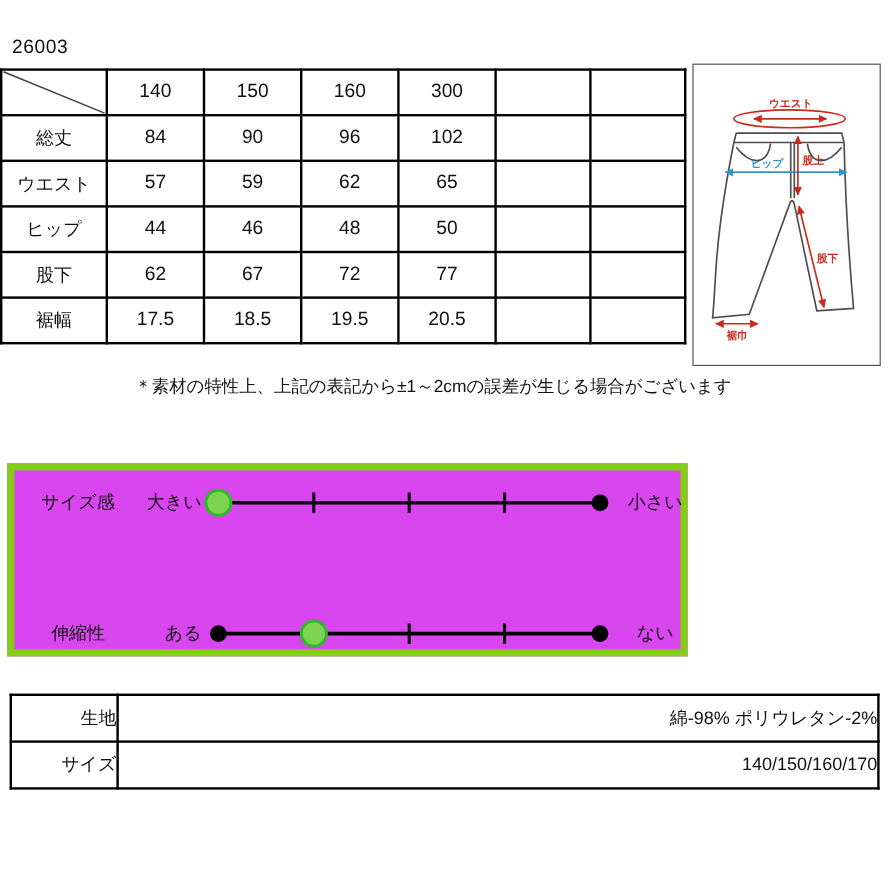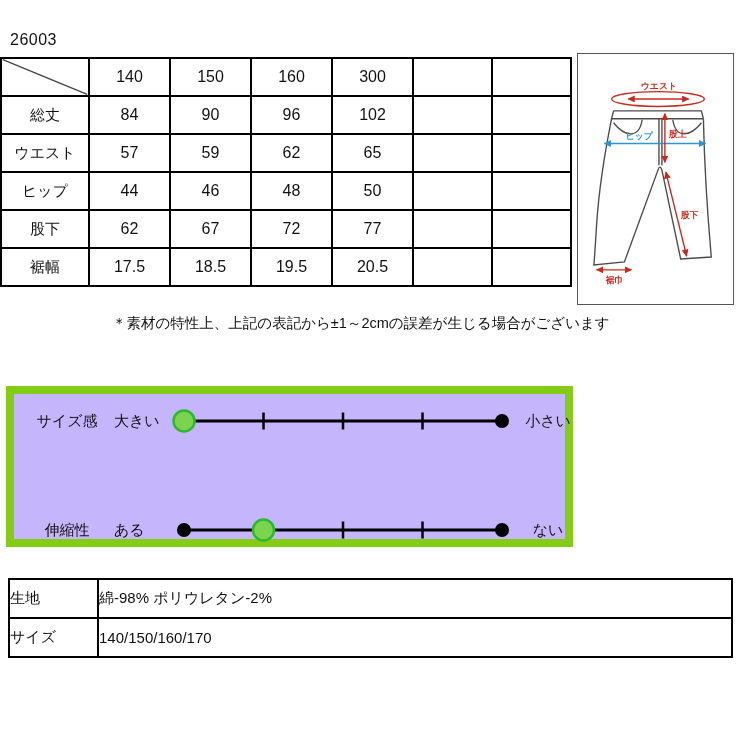--- a/index.html
+++ b/index.html
@@ -26,35 +26,35 @@
   .diagram-box{
     position:absolute;left:577px;top:53px;width:157px;height:252px;
     border:1px solid #555;box-sizing:border-box;background:#fff;
   }
   .diagram-box svg{display:block;width:100%;height:100%;}
   
   .notes{position:absolute;left:112px;top:309px;font-size:14.5px;line-height:28px;white-space:nowrap;}
   
   .fit-box{
     position:absolute;left:6px;top:386px;width:567px;height:161px;
-    border:8px solid #84cc16;box-sizing:border-box;background:#c4b5fd;
+    border:6px solid #84cc16;box-sizing:border-box;background:#d946ef;
   }
   .fit-row{position:absolute;left:0;width:100%;height:36px;}
   .fit-row.r0{top:9px;} .fit-row.r1{top:63px;} .fit-row.r2{top:118px;padding-left:22px;}
   .fit-cat{position:absolute;left:2px;top:50%;transform:translateY(-50%);
     width:102px;text-align:center;font-size:15px;}
   .fit-left{position:absolute;left:100px;top:50%;transform:translateY(-50%);
-    width:56px;font-size:15px;}
+    width:56px;text-align:right;font-size:15px;}
   .fit-right{position:absolute;left:504px;top:50%;transform:translateY(-50%);
     width:60px;text-align:center;font-size:15px;}
   .fit-track{position:absolute;left:152px;top:0;width:356px;height:36px;}
   
   .spec-table{position:absolute;left:8px;top:578px;width:725px;}
   .spec-table td{
-    border:2px solid #000;height:37px;text-align:left;vertical-align:middle;
+    border:2px solid #000;height:37px;text-align:right;vertical-align:middle;
     font-size:15px;padding:0;
   }
 </style>
 </head>
 <body>
 
 <div class="product-code">26003</div>
 
 <table class="size-table">
   <colgroup>

